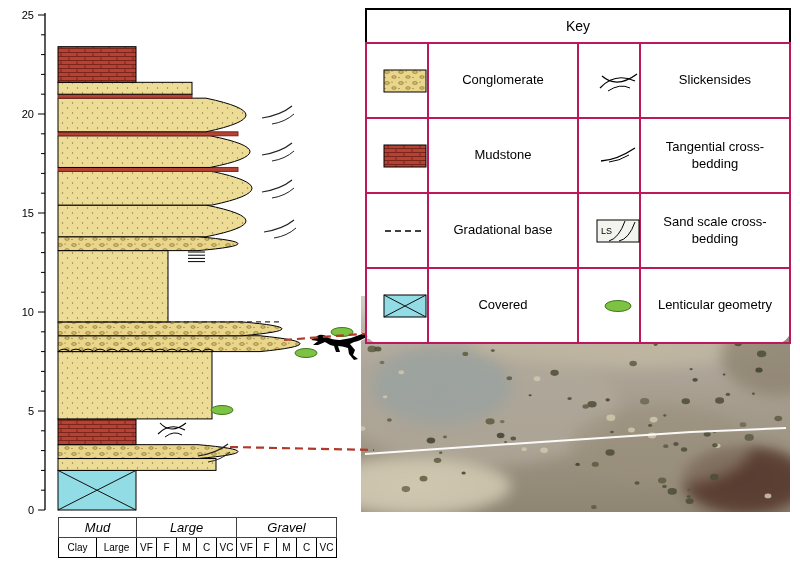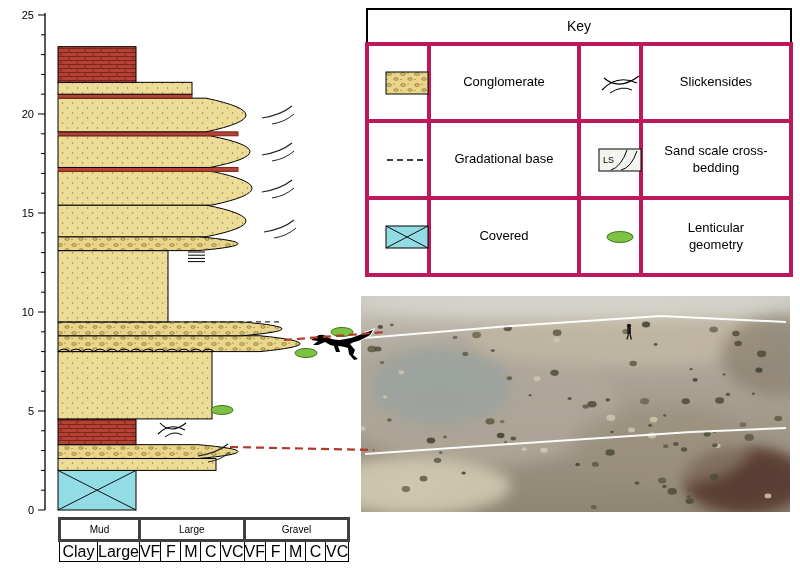--- a/index.html
+++ b/index.html
@@ -10,28 +10,28 @@
     background:
       radial-gradient(ellipse 120px 60px at 18% 42%, rgba(140,155,155,.55), transparent 70%),
       radial-gradient(ellipse 150px 50px at 70% 18%, rgba(190,182,160,.6), transparent 70%),
       radial-gradient(ellipse 95px 48px at 89% 84%, rgba(80,52,40,.85), transparent 72%),
       radial-gradient(ellipse 130px 50px at 12% 88%, rgba(212,205,182,.7), transparent 75%),
       linear-gradient(180deg,#cdcbc4 0%,#b6afa3 18%,#a89f91 45%,#9a9180 75%,#8f8573 100%);}
   #photo-art{position:absolute;left:0;top:0;}
   table{border-collapse:collapse;background:#fff;border-radius:16px;}
   .key{position:absolute;left:365px;top:8px;z-index:3;width:424px;table-layout:fixed;border:2px solid #000;}
   .key th{border:1px solid #000;font-weight:400;font-size:14px;height:30px;}
-  .key td{border:4px solid #be185d;height:41px;padding:16px;margin-top:28px;}
+  .key td{border:2px solid #be185d;height:41px;padding:16px;margin-top:28px;}
   .key .sw{text-align:right;vertical-align:middle;}
   .key .sw svg{display:block;margin:0 auto;}
   .key .lbl{font-size:13px;text-align:center;line-height:1.25;}
   .key .it{font-style:italic;}
   .grain{position:absolute;left:58px;top:517px;z-index:3;table-layout:fixed;border:1.5px solid #000;}
-  .grain th{border:3px solid #404040;font-weight:400;font-size:10px;height:19px;padding:0;}
-  .grain td{border:1px solid #000;font-size:16px;text-align:center;height:19px;padding:0;}
+  .grain th{border:1px solid #404040;font-weight:400;font-size:13px;height:19px;padding:0;font-style:italic;}
+  .grain td{border:1px solid #000;font-size:10px;text-align:center;height:19px;padding:0;}
 </style>
 </head>
 <body>
 
 <div class="page">
 
   <div class="photo">
     <svg id="photo-art" width="429" height="216">
       <defs>
         <filter id="b6" x="-60%" y="-60%" width="220%" height="220%">
@@ -286,20 +286,35 @@
               <path d="M5,20 Q20,4 40,13" fill="none" stroke="#000" stroke-width="1.2"></path>
               <path d="M7,8 Q22,21 42,6" fill="none" stroke="#000" stroke-width="1.2"></path>
               <path d="M13,23 Q25,15 35,20" fill="none" stroke="#000" stroke-width="1"></path>
             </svg>
           </td>
           <td class="lbl">Slickensides</td>
         </tr>
         <tr>
           <td class="sw">
             <svg width="44" height="24">
+              <rect x="1" y="1" width="42" height="22" fill="url(#pat-mud)" stroke="#000"></rect>
+            </svg>
+          </td>
+          <td class="lbl">Mudstone</td>
+          <td class="sw">
+            <svg width="46" height="26">
+              <path d="M40,5 Q22,17 6,18" fill="none" stroke="#000" stroke-width="1.3"></path>
+              <path d="M34,12 Q24,18 14,19" fill="none" stroke="#000" stroke-width="1"></path>
+            </svg>
+          </td>
+          <td class="lbl">Tangential cross-bedding</td>
+        </tr>
+        <tr>
+          <td class="sw">
+            <svg width="44" height="24">
               <line x1="2" y1="12" x2="42" y2="12" stroke="#000" stroke-width="1.6" stroke-dasharray="6 4"></line>
             </svg>
           </td>
           <td class="lbl">Gradational base</td>
           <td class="sw">
             <svg width="46" height="26">
               <rect x="2" y="2" width="42" height="22" fill="#f4f4ef" stroke="#000"></rect>
               <path d="M14,23 Q24,20 30,3 M24,23 Q34,21 40,4" fill="none" stroke="#000" stroke-width="1"></path>
               <text x="6" y="16" font-size="9">LS</text>
             </svg>

